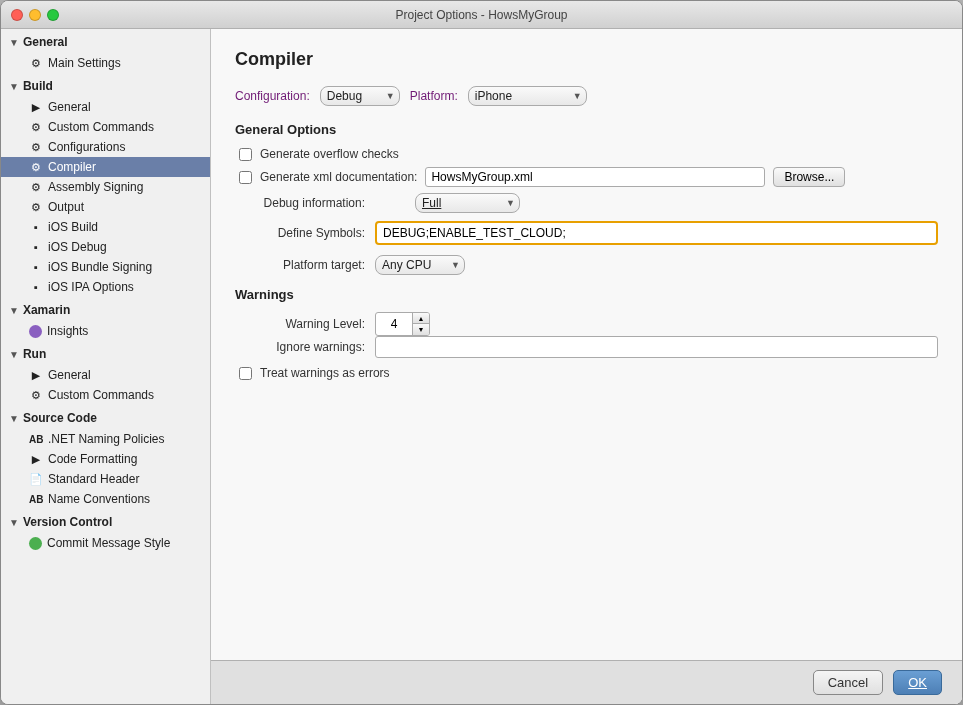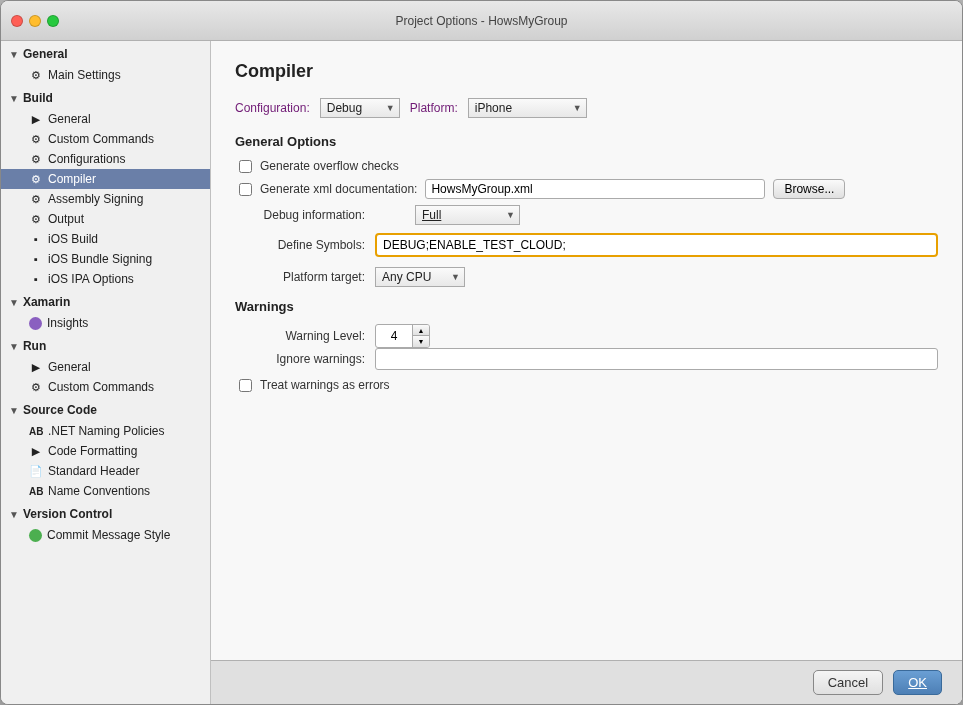--- a/index.html
+++ b/index.html
@@ -19,21 +19,21 @@
       height: 705px;
       background: #ececec;
       border-radius: 8px;
       box-shadow: 0 10px 40px rgba(0,0,0,0.5);
       display: flex;
       flex-direction: column;
       overflow: hidden;
       border: 1px solid #888;
     }
     .titlebar {
-      height: 40px;
+      height: 28px;
       background: linear-gradient(to bottom, #e8e8e8, #d0d0d0);
       display: flex;
       align-items: center;
       justify-content: center;
       border-bottom: 1px solid #b0b0b0;
       position: relative;
       flex-shrink: 0;
     }
     .titlebar-buttons {
       position: absolute;
@@ -152,21 +152,21 @@
     .dropdown-wrapper {
       display: inline-flex;
       align-items: center;
       position: relative;
     }
     .dropdown {
       appearance: none;
       -webkit-appearance: none;
       background: linear-gradient(to bottom, #fafafa, #e8e8e8);
       border: 1px solid #aaa;
-      border-radius: 0;
+      border-radius: 8px;
       padding: 2px 22px 2px 6px;
       font-size: 12px;
       color: #222;
       cursor: pointer;
       min-width: 80px;
     }
     .dropdown-arrow {
       position: absolute;
       right: 5px;
       font-size: 9px;
@@ -398,20 +398,24 @@
           <span class="item-icon gear-icon"></span>
           <span>Assembly Signing</span>
         </div>
         <div class="sidebar-item">
           <span class="item-icon gear-icon"></span>
           <span>Output</span>
         </div>
         <div class="sidebar-item">
           <span class="item-icon dash-icon"></span>
           <span>iOS Build</span>
+        </div>
+        <div class="sidebar-item">
+          <span class="item-icon dash-icon"></span>
+          <span>iOS Debug</span>
         </div>
         <div class="sidebar-item">
           <span class="item-icon dash-icon"></span>
           <span>iOS Bundle Signing</span>
         </div>
         <div class="sidebar-item">
           <span class="item-icon dash-icon"></span>
           <span>iOS IPA Options</span>
         </div>
       </div>

